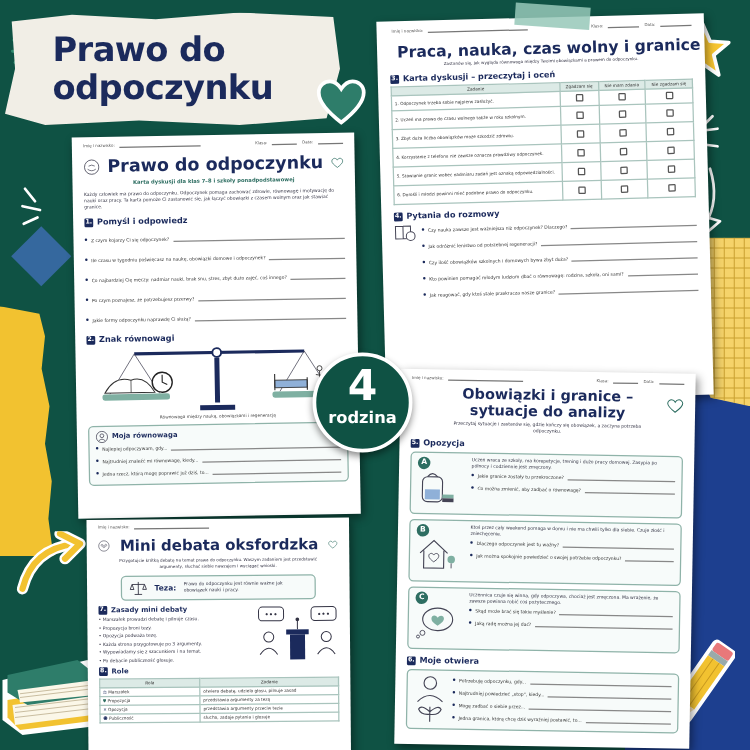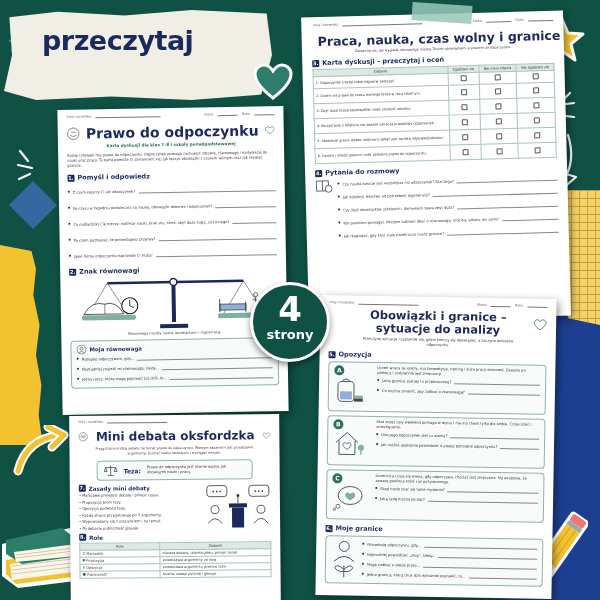--- a/index.html
+++ b/index.html
@@ -69,21 +69,22 @@
     <rect x="22" y="14" width="16" height="5" fill="#9aa"></rect>
     <rect x="22" y="19" width="16" height="42" fill="#f2c230"></rect>
     <path d="M27 19 V61 M33 19 V61" stroke="#c99a20" stroke-width="0.8"></path>
     <path d="M22 61 L30 80 L38 61 Z" fill="#f5deb3"></path>
     <path d="M27 73 L30 80 L33 73 Z" fill="#222"></path>
   </g>
 </svg>
 
 <div class="abs" style="left:4px;top:10px;width:268px;height:90px;background:#f1eee6;clip-path:polygon(2% 8%,20% 2%,45% 6%,70% 0,98% 4%,100% 50%,96% 94%,70% 100%,40% 96%,12% 100%,0 90%,3% 50%);box-shadow:0 2px 4px rgba(0,0,0,0.3);"></div>
 <div class="abs" style="left:42px;top:26px;font-family:'DejaVu Sans',sans-serif;font-weight:bold;font-size:27px;line-height:30px;color:#1b2a5c;letter-spacing:-0.5px;">
-  <div>przeczytaj</div>
+  <div>Prawo do</div>
+  <div>odpoczynku</div>
 </div>
 <svg class="abs" style="left:252px;top:62px;" width="42" height="40" viewBox="0 0 42 40">
     <path d="M21 36 C8 26 3 19 3 12 C3 6 8 3 12 3 C16 3 19 6 21 9 C23 6 26 3 30 3 C34 3 39 6 39 12 C39 19 34 26 21 36 Z" fill="#2e7d6a" stroke="#fff" stroke-width="3"></path>
   </svg>
 
 <div class="paper" style="left:305px;top:14px;width:262px;height:305px;transform:rotate(-1.5deg);padding:6px 10px;">
   <div class="hdr" style="margin-left:2px;">
     <span>Imię i nazwisko:</span>
       <span class="l" style="width:80px;"></span>
     <span style="margin-left:auto;">Klasa:</span>
@@ -390,21 +391,21 @@
       <div class="bullet" style="height:10px;">
           <span class="dot"></span>
           <span class="txt">Jaką radę można jej dać?</span>
           <span class="fill"></span>
         </div>
     </div>
   </div>
 
   <div class="sec-title" style="margin-top:5px;">
     <span class="sec-num">6.</span>
-    <span>Moje granice</span>
+    <span>Moje otwiera</span>
   </div>
   <div class="box" style="margin-top:3px;padding:3px 5px;display:flex;gap:5px;">
     <svg width="26" height="40" viewBox="0 0 26 40" style="flex:none;">
         <circle cx="13" cy="7" r="5" fill="none" stroke="#445" stroke-width="0.9"></circle>
         <path d="M3 22 Q13 12 23 22" fill="none" stroke="#445" stroke-width="0.9"></path>
         <path d="M13 38 V26 M13 30 Q6 24 4 28 Q6 33 13 32 M13 30 Q20 24 22 28 Q20 33 13 32" fill="none" stroke="#445" stroke-width="0.9"></path>
       </svg>
     <div style="flex:1;">
       <div class="bullet" style="height:10px;">
           <span class="dot"></span>
@@ -512,14 +513,14 @@
       <tr>
           <td><span style="color:#1b2a5c;">☻</span> <span>Publiczność</span></td>
           <td>słucha, zadaje pytania i głosuje</td>
         </tr>
     </tbody>
   </table>
 </div>
 
 <div class="abs" style="left:250px;top:282px;width:80px;height:80px;border-radius:50%;background:#0f5244;border:3px solid #fff;box-shadow:0 3px 6px rgba(0,0,0,0.45);text-align:center;color:#fff;">
   <div style="font-size:34px;font-weight:bold;line-height:38px;margin-top:5px;">4</div>
-  <div style="font-size:13px;font-weight:bold;line-height:14px;">strony</div>
+  <div style="font-size:13px;font-weight:bold;line-height:14px;">rodzina</div>
 </div>
 
 </body></html>

